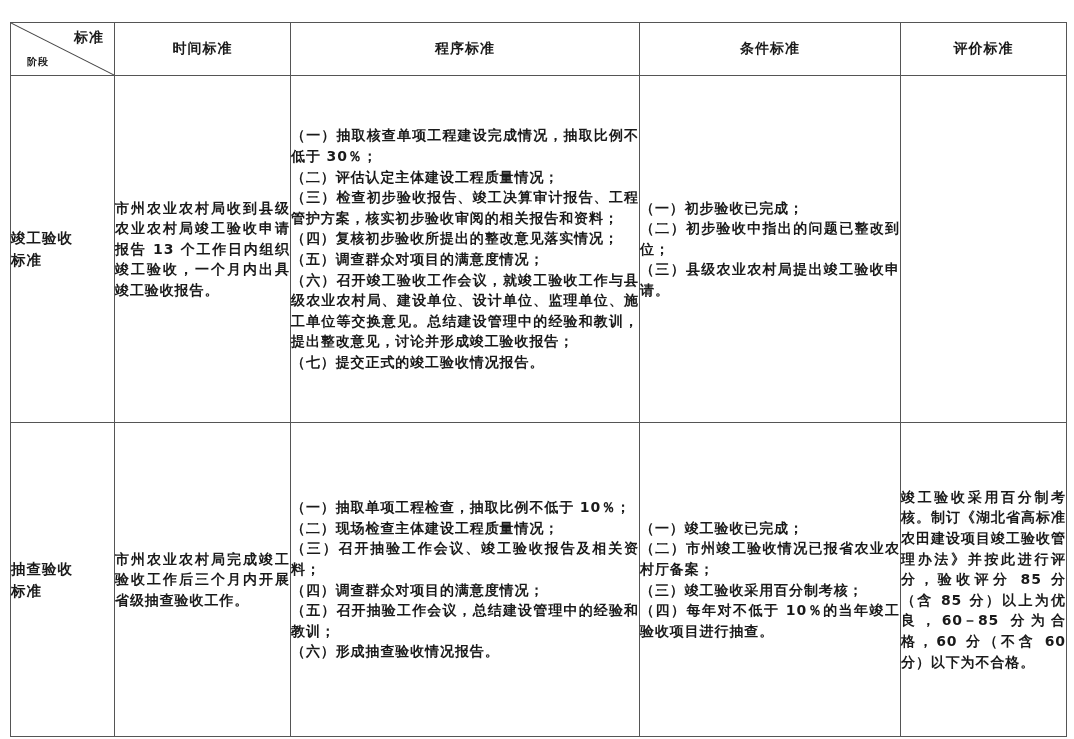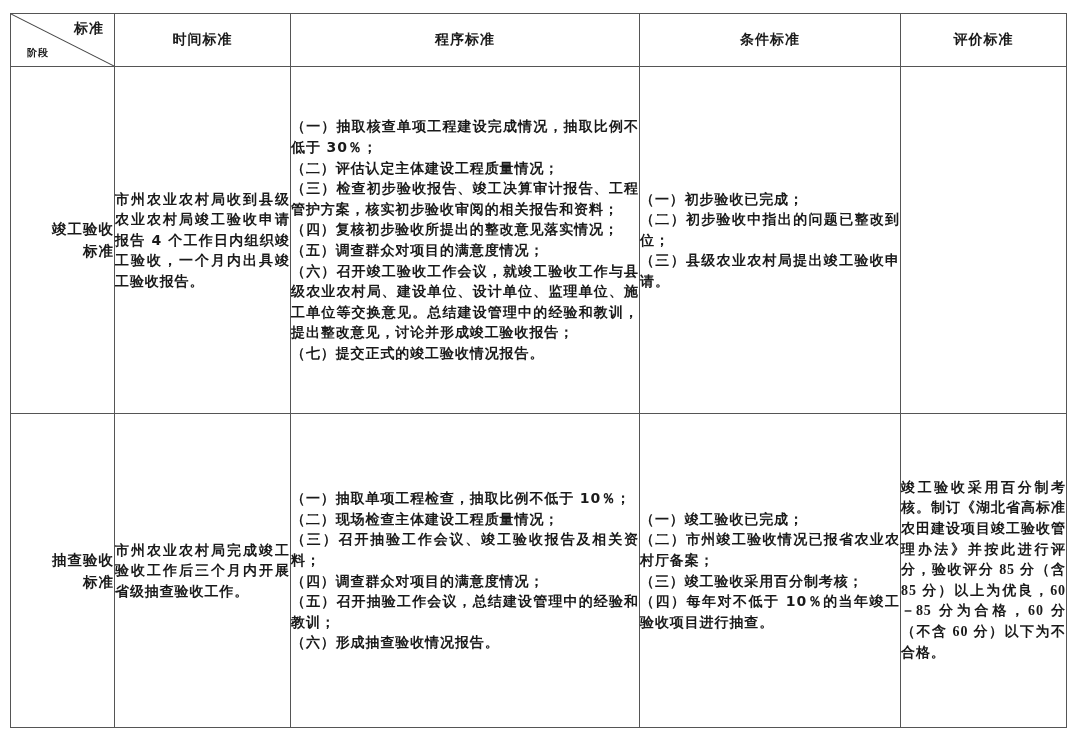--- a/index.html
+++ b/index.html
@@ -1,39 +1,39 @@
 <!DOCTYPE html>
 <html><head>
 <meta charset="utf-8">
 <style>
   html, body { margin: 0; padding: 0; background: #ffffff; }
   body { width: 1074px; height: 739px; position: relative; overflow: hidden;
          font-family: "DejaVu Sans", "Liberation Sans", sans-serif; color: #1a1a1a; }
   table.std {
-    position: absolute; left: 10px; top: 13px;
+    position: absolute; left: 10px; top: 22px;
     border-collapse: collapse; table-layout: fixed;
     width: 1056px;
   }
   table.std td, table.std th {
     border: 1.6px solid #555;
     padding: 0;
     vertical-align: middle;
     font-weight: bold;
   }
   th { font-size: 14px; letter-spacing: 1px; text-align: center; height: 52px; }
   th.diag { position: relative; }
   th.diag svg { position: absolute; left: 0; top: 0; width: 100%; height: 100%; }
   th.diag .tr { position: absolute; right: 10px; top: 6px; font-size: 14px; }
   th.diag .bl { position: absolute; left: 16px; bottom: 6px; font-size: 10px; }
-  td.stage { text-align: right; font-size: 14.5px; line-height: 22px; letter-spacing: 1px; }
+  td.stage { text-align: left; font-size: 14.5px; line-height: 22px; letter-spacing: 1px; }
   td.body { font-size: 14px; line-height: 20.6px; text-align: justify; letter-spacing: 0.9px; }
   td.c-time { padding: 0 8px 0 10px; }
   td.c-proc { padding: 0 8px 0 8px; }
   td.c-cond { padding: 0 8px 0 8px; }
-  td.c-eval { padding: 0 8px 0 10px; font-family: Liberation Serif, serif; }
+  td.c-eval { padding: 0 8px 0 10px; }
   .line { display: block; }
   tr.r1 td { height: 346px; }
   tr.r2 td { height: 313px; }
 </style>
 </head>
 <body>
 
 <table class="std">
   <colgroup>
     <col style="width:104px">
@@ -55,21 +55,21 @@
     <th>程序标准</th>
     <th>条件标准</th>
     <th>评价标准</th>
   </tr>
 
   <tr class="r1">
     <td class="stage">
       <span class="line">竣工验收</span>
       <span class="line">标准</span>
     </td>
-    <td class="body c-time">市州农业农村局收到县级农业农村局竣工验收申请报告 4 个工作日内组织竣工验收，一个月内出具竣工验收报告。</td>
+    <td class="body c-time">市州农业农村局收到县级农业农村局竣工验收申请报告 13 个工作日内组织竣工验收，一个月内出具竣工验收报告。</td>
     <td class="body c-proc">
       <span class="line">（一）抽取核查单项工程建设完成情况，抽取比例不低于 30％；</span>
       <span class="line">（二）评估认定主体建设工程质量情况；</span>
       <span class="line">（三）检查初步验收报告、竣工决算审计报告、工程管护方案，核实初步验收审阅的相关报告和资料；</span>
       <span class="line">（四）复核初步验收所提出的整改意见落实情况；</span>
       <span class="line">（五）调查群众对项目的满意度情况；</span>
       <span class="line">（六）召开竣工验收工作会议，就竣工验收工作与县级农业农村局、建设单位、设计单位、监理单位、施工单位等交换意见。总结建设管理中的经验和教训，提出整改意见，讨论并形成竣工验收报告；</span>
       <span class="line">（七）提交正式的竣工验收情况报告。</span>
     </td>
     <td class="body c-cond">

